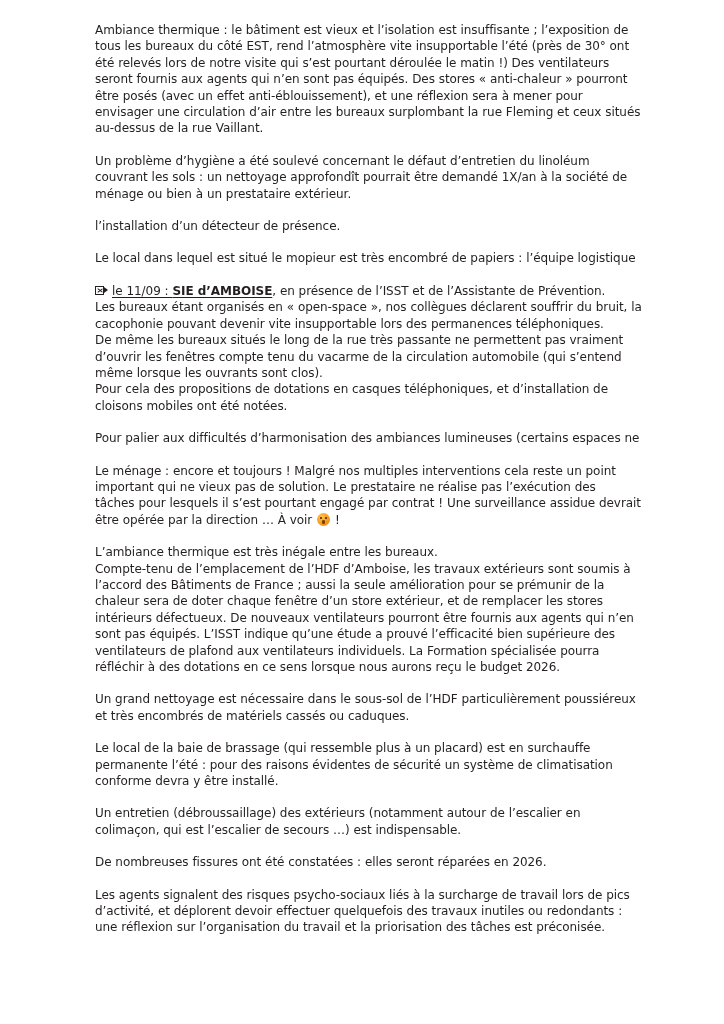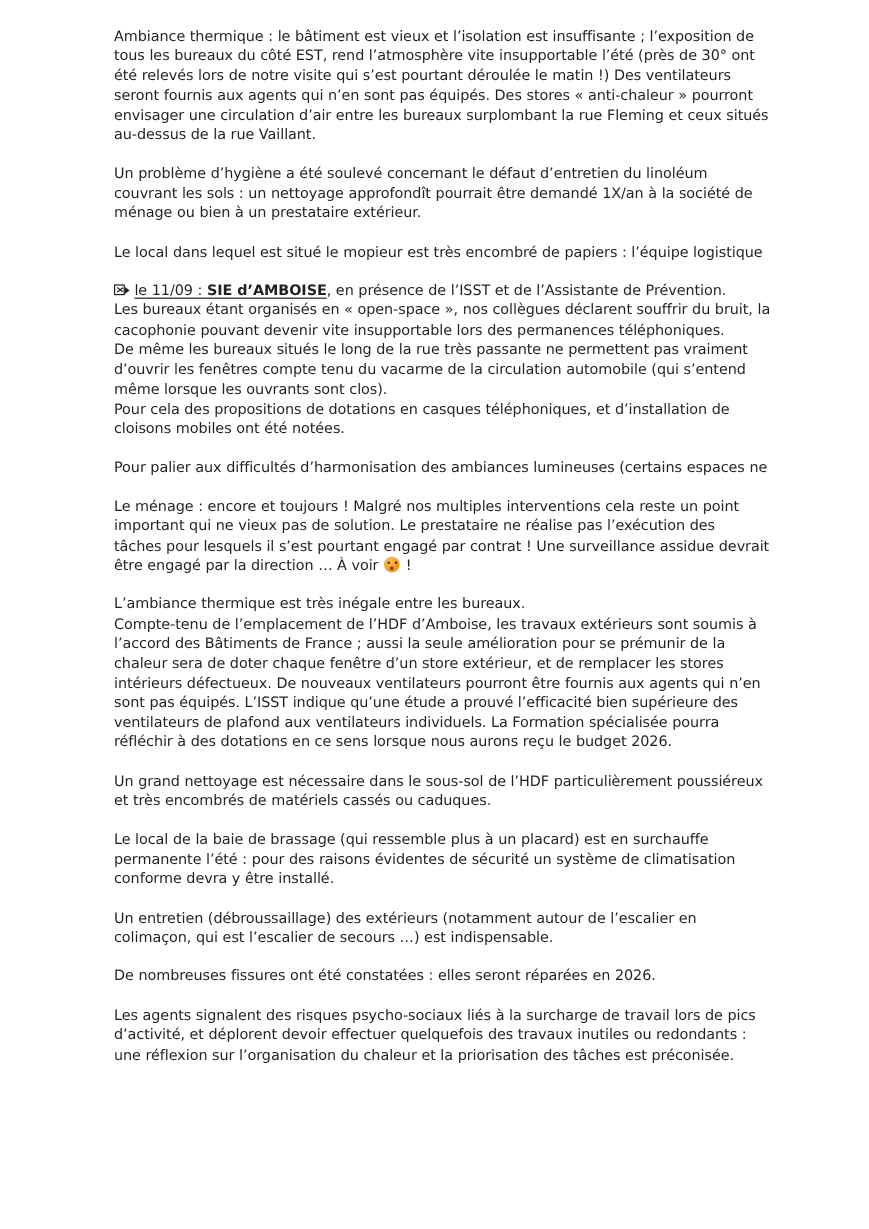--- a/index.html
+++ b/index.html
@@ -124,31 +124,33 @@
 <body>
 
 <div class="page">
   <div class="doc-body">
 
     <p class="para lines">
       <span class="ln">Ambiance thermique : le bâtiment est vieux et l’isolation est insuffisante ; l’exposition de</span>
       <span class="ln">tous les bureaux du côté EST, rend l’atmosphère vite insupportable l’été (près de 30° ont</span>
       <span class="ln">été relevés lors de notre visite qui s’est pourtant déroulée le matin !) Des ventilateurs</span>
       <span class="ln">seront fournis aux agents qui n’en sont pas équipés. Des stores « anti-chaleur » pourront</span>
+      <span class="ln">être posés (avec un effet anti-éblouissement), et une réflexion sera à mener pour</span>
       <span class="ln">envisager une circulation d’air entre les bureaux surplombant la rue Fleming et ceux situés</span>
       <span class="ln">au-dessus de la rue Vaillant.</span>
     </p>
 
     <p class="para lines">
       <span class="ln">Un problème d’hygiène a été soulevé concernant le défaut d’entretien du linoléum</span>
       <span class="ln">couvrant les sols : un nettoyage approfondît pourrait être demandé 1X/an à la société de</span>
       <span class="ln">ménage ou bien à un prestataire extérieur.</span>
     </p>
 
     <p class="para lines">
+      <span class="ln">l’installation d’un détecteur de présence.</span>
     </p>
 
     <p class="para lines">
       <span class="ln">Le local dans lequel est situé le mopieur est très encombré de papiers : l’équipe logistique</span>
     </p>
 
     <p class="para lines">
       <span class="ln bullet-row"><span class="wing-icon"><span class="bx"></span><span class="arw"></span></span><span class="u">le 11/09 : </span><span class="u b">SIE d’AMBOISE</span><span>, en présence de l’ISST et de l’Assistante de Prévention.</span></span>
       <span class="ln">Les bureaux étant organisés en « open-space », nos collègues déclarent souffrir du bruit, la</span>
       <span class="ln">cacophonie pouvant devenir vite insupportable lors des permanences téléphoniques.</span>
@@ -160,21 +162,21 @@
     </p>
 
     <p class="para lines">
       <span class="ln">Pour palier aux difficultés d’harmonisation des ambiances lumineuses (certains espaces ne</span>
     </p>
 
     <p class="para lines">
       <span class="ln">Le ménage : encore et toujours ! Malgré nos multiples interventions cela reste un point</span>
       <span class="ln">important qui ne vieux pas de solution. Le prestataire ne réalise pas l’exécution des</span>
       <span class="ln">tâches pour lesquels il s’est pourtant engagé par contrat ! Une surveillance assidue devrait</span>
-      <span class="ln"><span>être engagé par la direction … À voir </span><span class="emoji"><span class="face"></span><span class="eye l"></span><span class="eye r"></span><span class="mouth"></span></span><span> !</span></span>
+      <span class="ln"><span>être opérée par la direction … À voir </span><span class="emoji"><span class="face"></span><span class="eye l"></span><span class="eye r"></span><span class="mouth"></span></span><span> !</span></span>
     </p>
 
     <p class="para lines">
       <span class="ln">L’ambiance thermique est très inégale entre les bureaux.</span>
       <span class="ln">Compte-tenu de l’emplacement de l’HDF d’Amboise, les travaux extérieurs sont soumis à</span>
       <span class="ln">l’accord des Bâtiments de France ; aussi la seule amélioration pour se prémunir de la</span>
       <span class="ln">chaleur sera de doter chaque fenêtre d’un store extérieur, et de remplacer les stores</span>
       <span class="ln">intérieurs défectueux. De nouveaux ventilateurs pourront être fournis aux agents qui n’en</span>
       <span class="ln">sont pas équipés. L’ISST indique qu’une étude a prouvé l’efficacité bien supérieure des</span>
       <span class="ln">ventilateurs de plafond aux ventilateurs individuels. La Formation spécialisée pourra</span>
@@ -197,17 +199,17 @@
       <span class="ln">colimaçon, qui est l’escalier de secours …) est indispensable.</span>
     </p>
 
     <p class="para lines">
       <span class="ln">De nombreuses fissures ont été constatées : elles seront réparées en 2026.</span>
     </p>
 
     <p class="para lines">
       <span class="ln">Les agents signalent des risques psycho-sociaux liés à la surcharge de travail lors de pics</span>
       <span class="ln">d’activité, et déplorent devoir effectuer quelquefois des travaux inutiles ou redondants :</span>
-      <span class="ln">une réflexion sur l’organisation du chaleur et la priorisation des tâches est préconisée.</span>
+      <span class="ln">une réflexion sur l’organisation du travail et la priorisation des tâches est préconisée.</span>
     </p>
 
   </div>
 </div>
 
 </body></html>

